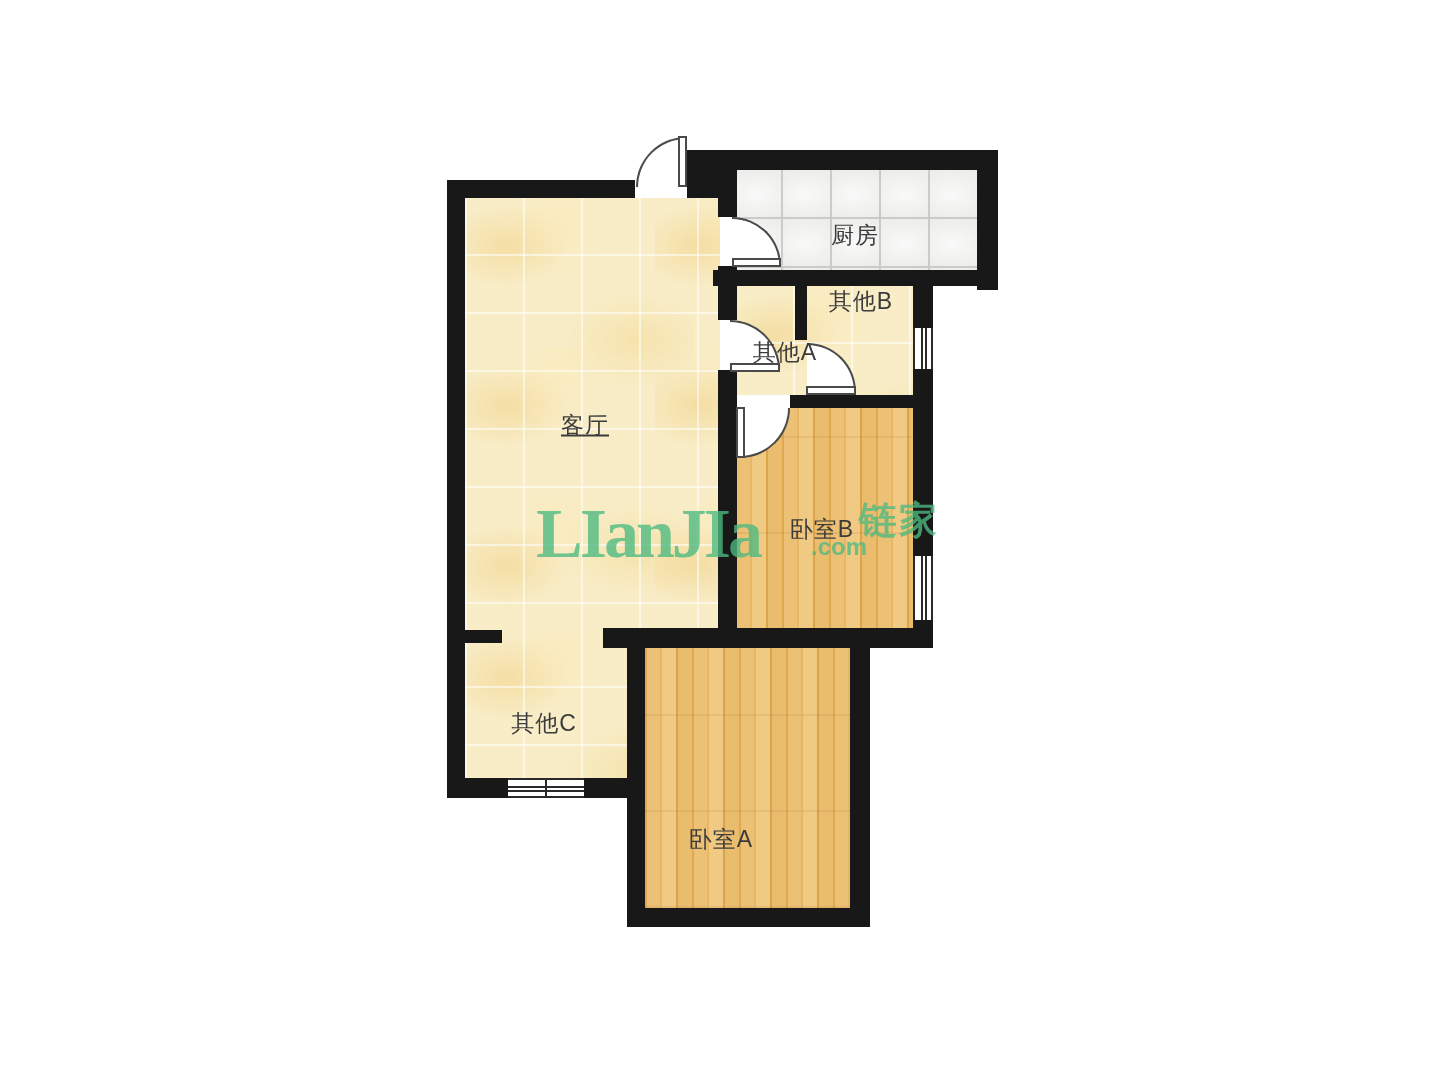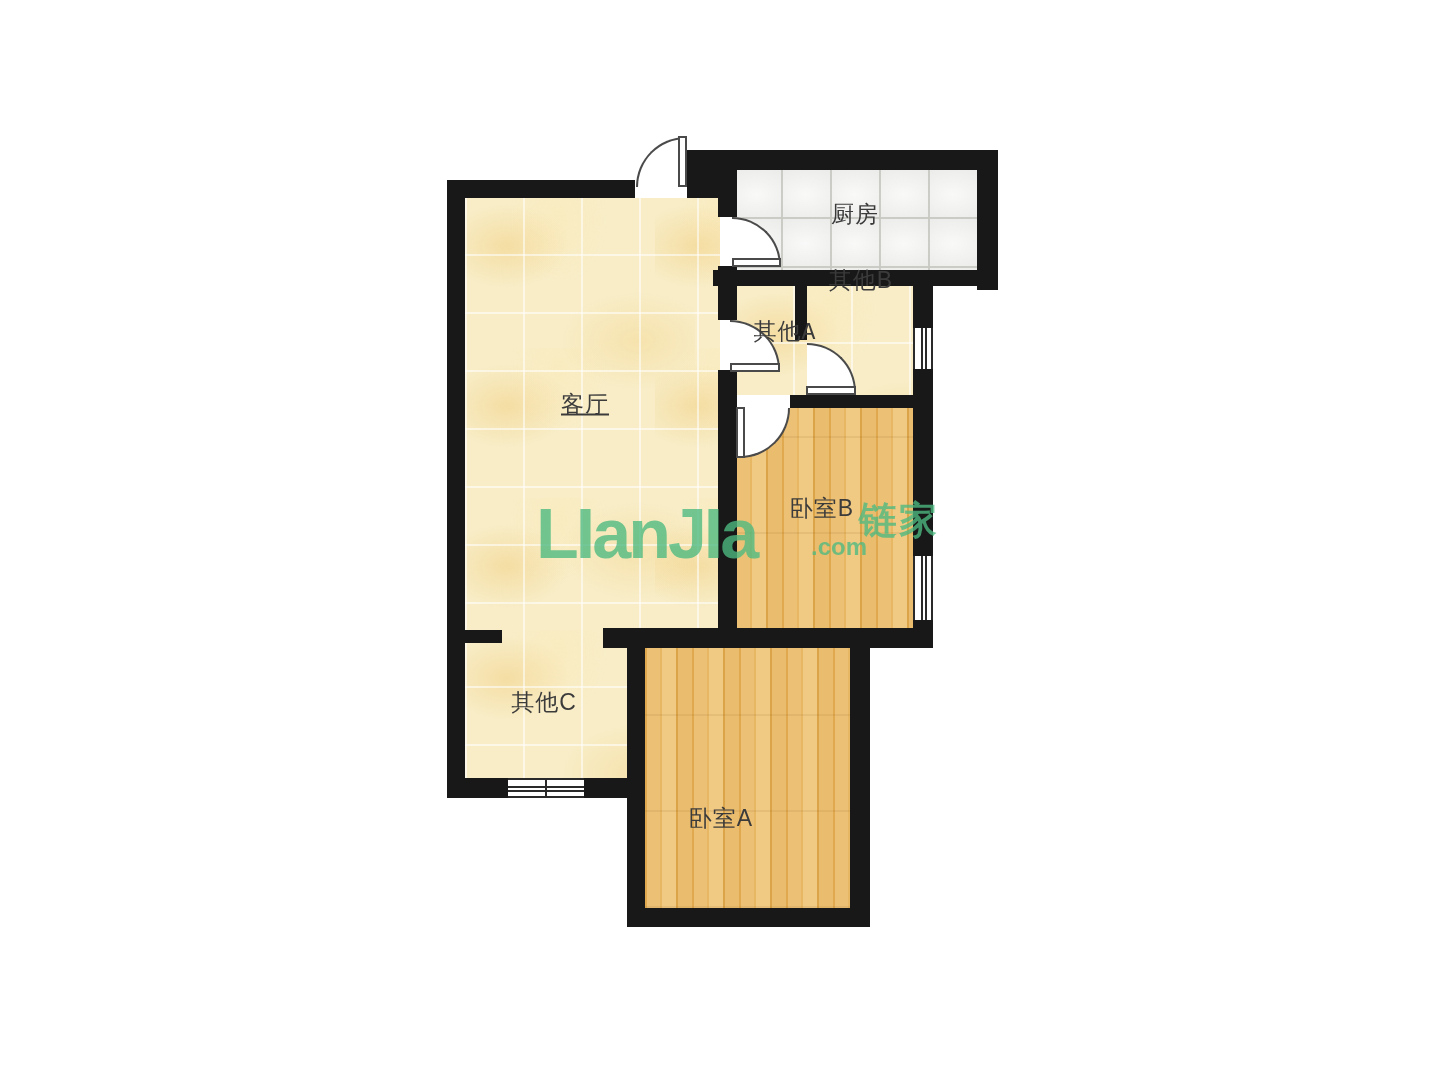--- a/index.html
+++ b/index.html
@@ -47,23 +47,23 @@
   .win-h{border-left:3px solid var(--wall);border-right:3px solid var(--wall);
     background:linear-gradient(180deg,#2a2a2a 0 2px,#fff 2px 8px,#2a2a2a 8px 10px,#fff 10px 12px,#2a2a2a 12px 14px,#fff 14px 18px,#2a2a2a 18px 20px);}
   .win-h::after{content:"";position:absolute;left:50%;top:0;width:2px;height:100%;background:#2a2a2a;margin-left:-1px;}
   .arc{background:#fff;box-sizing:border-box;}
   .arc-tl{border-top:2px solid var(--door-line);border-left:2px solid var(--door-line);border-top-left-radius:100% 100%;}
   .arc-tr{border-top:2px solid var(--door-line);border-right:2px solid var(--door-line);border-top-right-radius:100% 100%;}
   .arc-br{border-bottom:2px solid var(--door-line);border-right:2px solid var(--door-line);border-bottom-right-radius:100% 100%;}
   .leaf{background:#fff;border:2px solid var(--door-line);box-sizing:border-box;}
   
   .room-label{position:absolute;transform:translate(-50%,-50%);color:var(--label-text);
-    font-size:23px;font-weight:500;letter-spacing:1px;white-space:nowrap;}
+    font-size:23px;font-weight:500;letter-spacing:1px;white-space:nowrap;margin-top:21px;}
   .wm{position:absolute;color:var(--watermark);opacity:.78;font-weight:bold;white-space:nowrap;line-height:1;}
-  .wm-logo{font-size:70px;letter-spacing:-3px;}
+  .wm-logo{font-size:70px;letter-spacing:-3px;font-family:Liberation Serif, serif;}
   .wm-cn{font-size:38px;letter-spacing:2px;}
   .wm-com{font-size:24px;}
 </style>
 </head>
 <body>
 
 <div class="canvas">
 
   <div class="abs tile" style="left:465px;top:198px;width:255px;height:432px;"></div>
   <div class="abs tile" style="left:465px;top:630px;width:175px;height:148px;"></div>
@@ -105,21 +105,21 @@
   <div class="abs leaf" style="left:732px;top:258px;width:49px;height:9px;"></div>
   <div class="abs arc arc-tr" style="left:730px;top:320px;width:50px;height:50px;"></div>
   <div class="abs leaf" style="left:730px;top:363px;width:50px;height:9px;"></div>
   <div class="abs arc arc-tr" style="left:807px;top:343px;width:49px;height:49px;"></div>
   <div class="abs leaf" style="left:806px;top:386px;width:50px;height:9px;"></div>
   <div class="abs arc arc-br" style="left:740px;top:408px;width:50px;height:50px;"></div>
   <div class="abs leaf" style="left:736px;top:407px;width:9px;height:51px;"></div>
 
   <div class="room-label" style="left:585px;top:404px;text-decoration:underline;">客厅</div>
   <div class="room-label" style="left:855px;top:214px;">厨房</div>
-  <div class="room-label" style="left:785px;top:331px;font-family:Liberation Mono, monospace;">其他A</div>
+  <div class="room-label" style="left:785px;top:331px;">其他A</div>
   <div class="room-label" style="left:861px;top:280px;">其他B</div>
   <div class="room-label" style="left:544px;top:702px;">其他C</div>
   <div class="room-label" style="left:721px;top:818px;">卧室A</div>
   <div class="room-label" style="left:822px;top:508px;">卧室B</div>
 
   <div>
     <div class="wm wm-logo" style="left:536px;top:499px;">LIanJIa</div>
     <div class="wm wm-cn" style="left:859px;top:501px;">链家</div>
     <div class="wm wm-com" style="left:811px;top:535px;">.com</div>
   </div>

